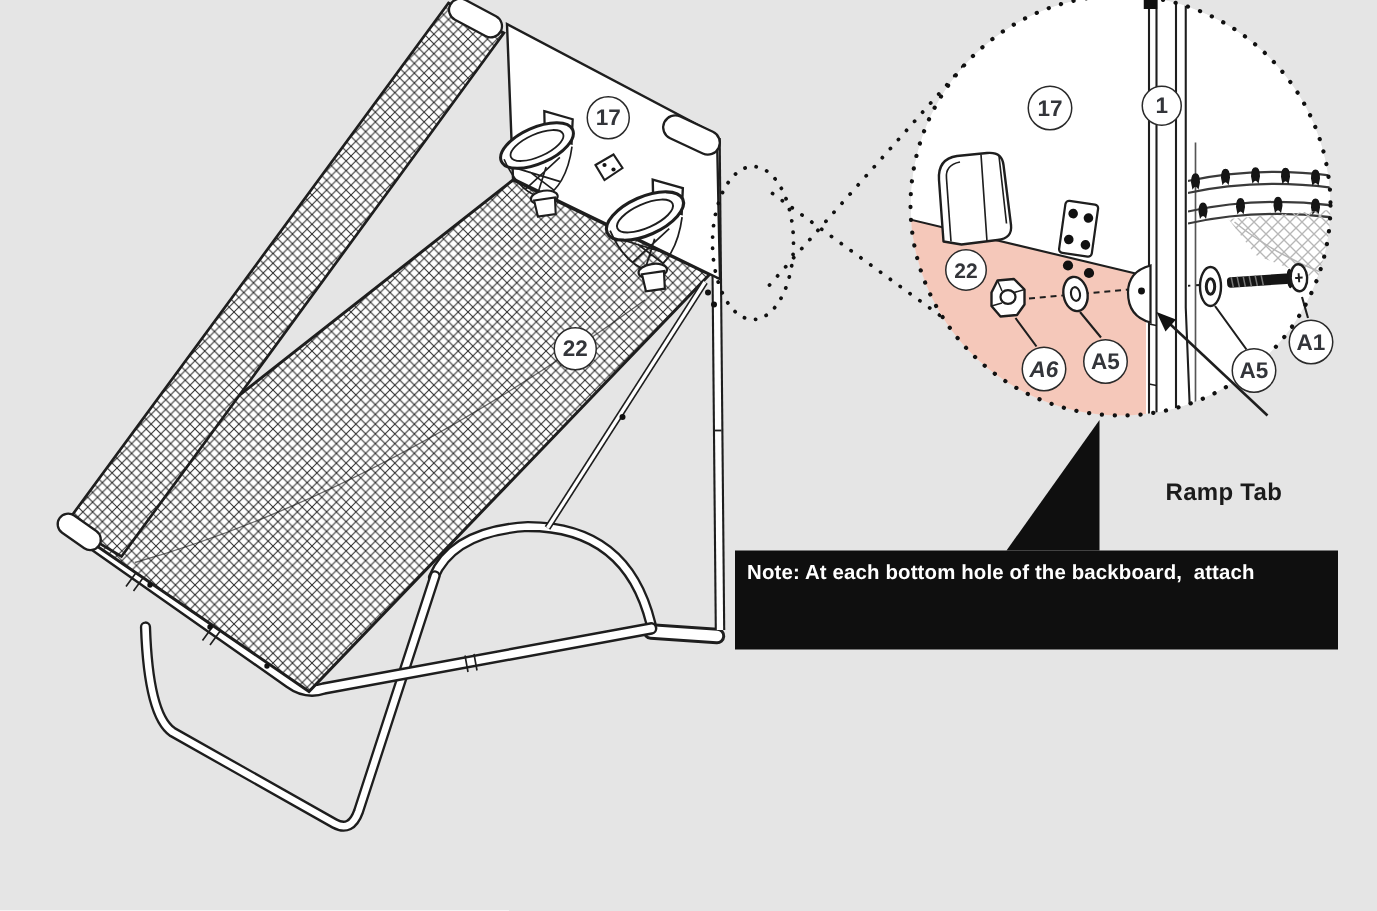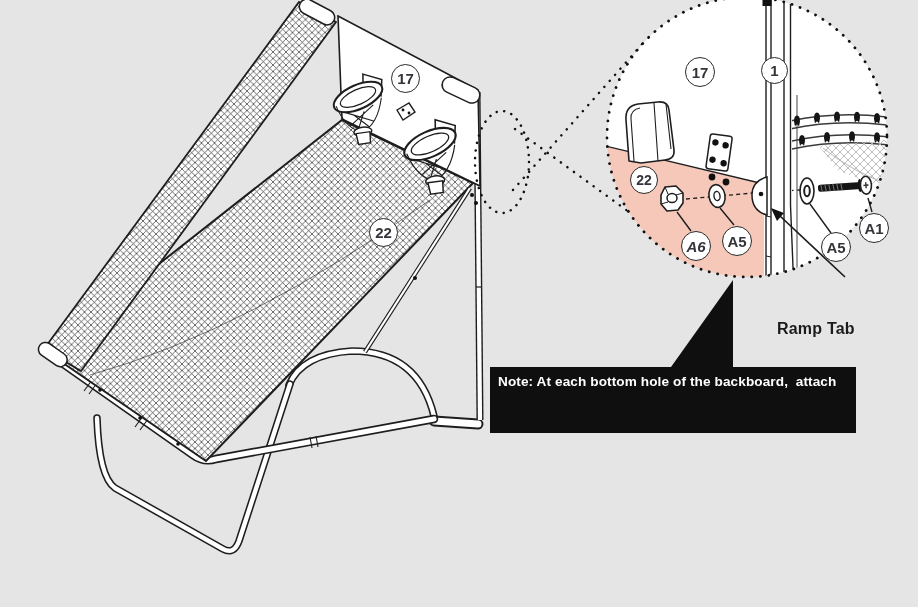--- a/index.html
+++ b/index.html
@@ -8,21 +8,21 @@
   .stage svg{position:absolute;left:0;top:0;}
   .lbl{position:absolute;border:1.8px solid #2a2a2a;border-radius:50%;background:#fff;
        display:flex;align-items:center;justify-content:center;
        font-weight:700;color:#33353a;box-sizing:border-box;}
   .lbl.d29{width:29px;height:29px;font-size:15px;}
   .lbl.d30{width:30px;height:30px;font-size:15px;}
   .lbl.d28{width:28px;height:28px;font-size:14px;}
   .lbl.d27{width:27px;height:27px;font-size:15px;}
   .ramp-tab-lbl{position:absolute;left:777px;top:272px;font-weight:700;font-size:16px;
        color:#1b1b1b;letter-spacing:.2px;white-space:pre;margin-top:48px;}
-  .note{position:absolute;left:490px;top:367px;width:366px;height:66px;background:#0f0f0f;
+  .note{position:absolute;left:490px;top:367px;width:402px;height:66px;background:#0f0f0f;
        color:#fff;font-weight:700;font-size:13.6px;line-height:19px;
        padding:5px 0 0 8px;box-sizing:border-box;letter-spacing:.1px;}
   .note .nl{display:block;white-space:pre;}
 </style>
 </head>
 <body>
 
 <div class="stage">
 
 <svg width="918" height="607" viewBox="0 0 918 607">

